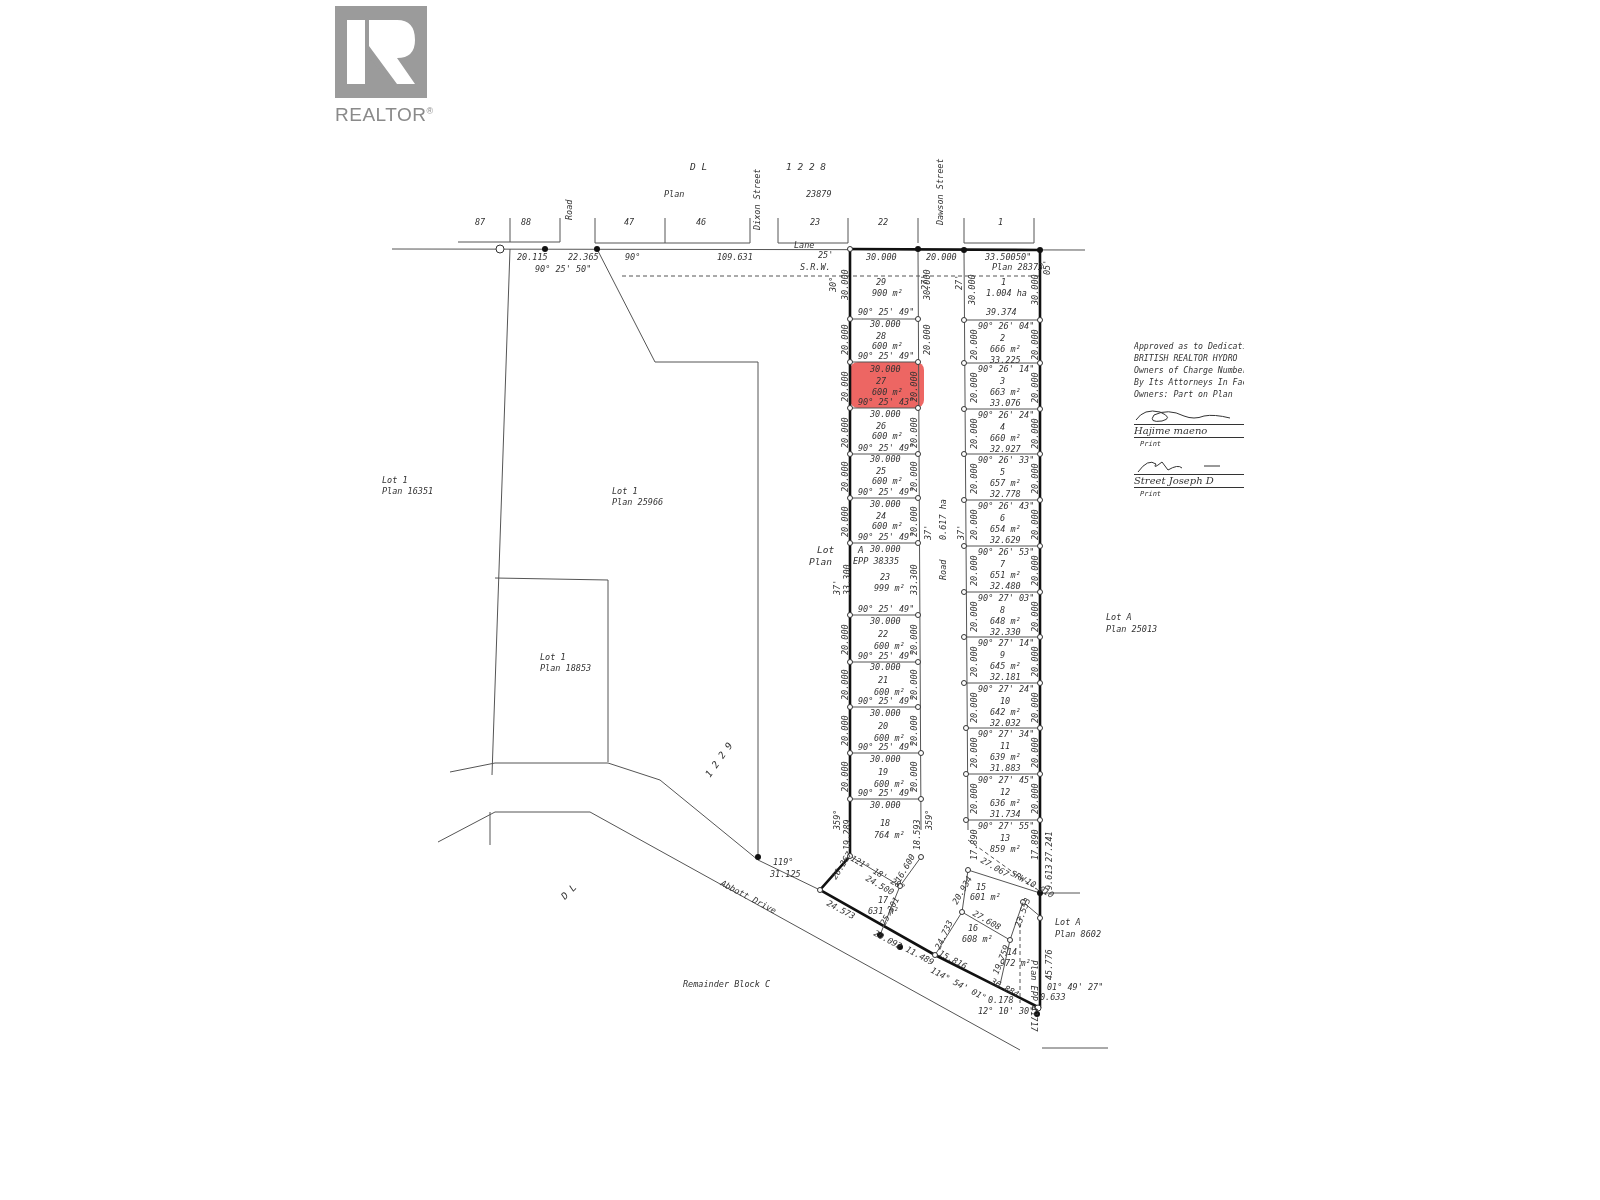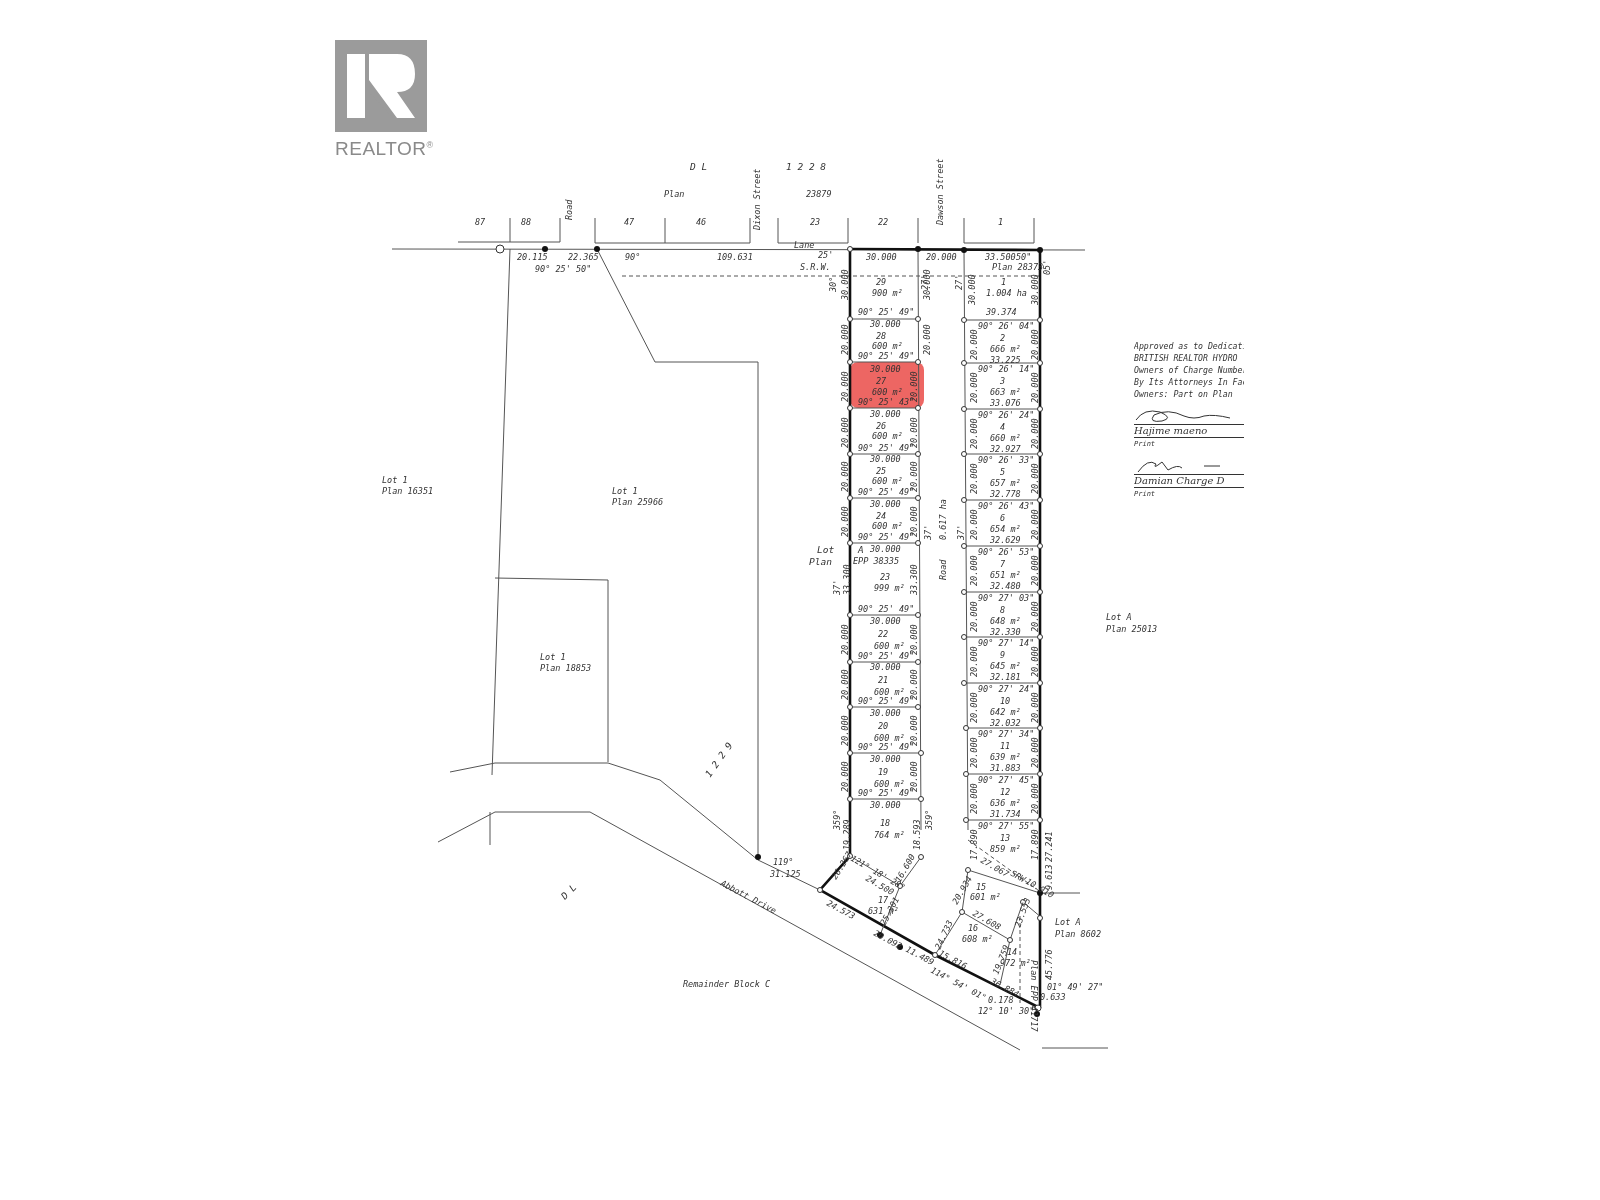--- a/index.html
+++ b/index.html
@@ -1,33 +1,33 @@
 <!DOCTYPE html>
 <html><head>
 <meta charset="utf-8">
 <style>
   html,body{margin:0;padding:0;background:#ffffff;}
   body{width:1600px;height:1200px;position:relative;overflow:hidden;font-family:"DejaVu Sans Mono","Liberation Mono",monospace;}
-  #logo{position:absolute;left:335px;top:6px;width:100px;height:118px;margin-top:34px;}
+  #logo{position:absolute;left:335px;top:6px;width:100px;height:118px;}
   #logo .box{position:absolute;left:0;top:0;width:92px;height:92px;background:#9b9b9b;}
   #logo .word{position:absolute;left:0;top:98px;font-family:"Liberation Sans",sans-serif;font-size:19px;color:#8a8a8a;letter-spacing:0.5px;}
   #logo .word sup{font-size:9px;}
   svg#plan{position:absolute;left:0;top:0;}
   svg text{font-family:"DejaVu Sans Mono","Liberation Mono",monospace;font-style:italic;fill:#333;}
   .t{font-size:8.5px;}
   .tl{font-size:9.5px;}
   .thin{stroke:#555;stroke-width:1;fill:none;}
   .thick{stroke:#111;stroke-width:2.6;fill:none;}
   .dash{stroke:#555;stroke-width:1;stroke-dasharray:4 3;fill:none;}
   .pin{fill:#fff;stroke:#333;stroke-width:1;}
   .dot{fill:#111;}
   #approval{position:absolute;left:1134px;top:340px;width:110px;overflow:hidden;font-size:8.2px;color:#333;font-style:italic;line-height:12px;white-space:nowrap;}
   #approval .sig{border-bottom:1px solid #333;height:18px;margin-top:6px;position:relative;}
   #approval .name{font-family:"DejaVu Serif",serif;font-size:10px;border-bottom:1px solid #333;font-style:italic;}
-  #approval .print{font-size:7px;margin-left:0;}
+  #approval .print{font-size:7px;margin-left:6px;}
 </style>
 </head>
 <body>
 
 <div id="logo">
   <div class="box">
     <svg width="92" height="92" viewBox="0 0 92 92">
       <rect x="12" y="14" width="18" height="64" fill="#fff"></rect>
       <path d="M34 14 H62 Q80 14 80 34 Q80 52 62 52 L80 78 H62 L34 40 Z" fill="#fff"></path>
       <path d="M34 52 L58 78 H34 Z" fill="#9b9b9b"></path>
@@ -470,15 +470,15 @@
         <path d="M2 14 Q10 2 26 6 Q40 12 28 15 Q14 17 20 9 Q34 2 50 10 Q60 14 70 10 Q80 8 96 12" stroke="#333" fill="none" stroke-width="1"></path>
       </svg>
   </div>
   <div class="name">Hajime maeno</div>
   <div class="print">Print</div>
   <div class="sig">
     <svg width="110" height="18">
         <path d="M4 16 Q14 2 22 8 Q18 14 28 6 L34 14 Q44 8 48 12 M70 10 L86 10" stroke="#333" fill="none" stroke-width="1"></path>
       </svg>
   </div>
-  <div class="name">Damian Charge D</div>
+  <div class="name">Street Joseph D</div>
   <div class="print">Print</div>
 </div>
 
 </body></html>

